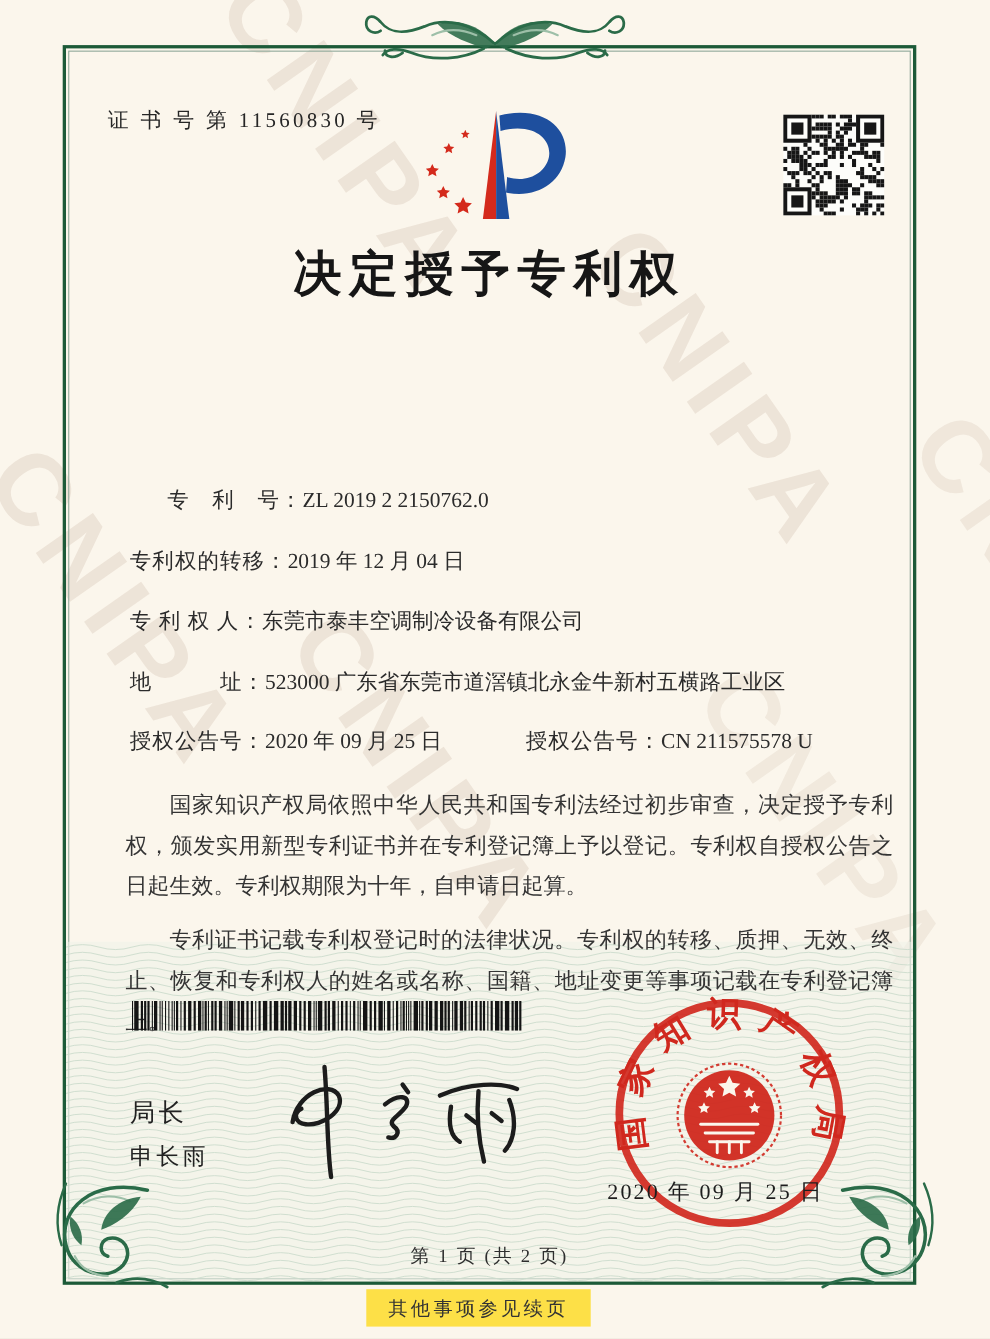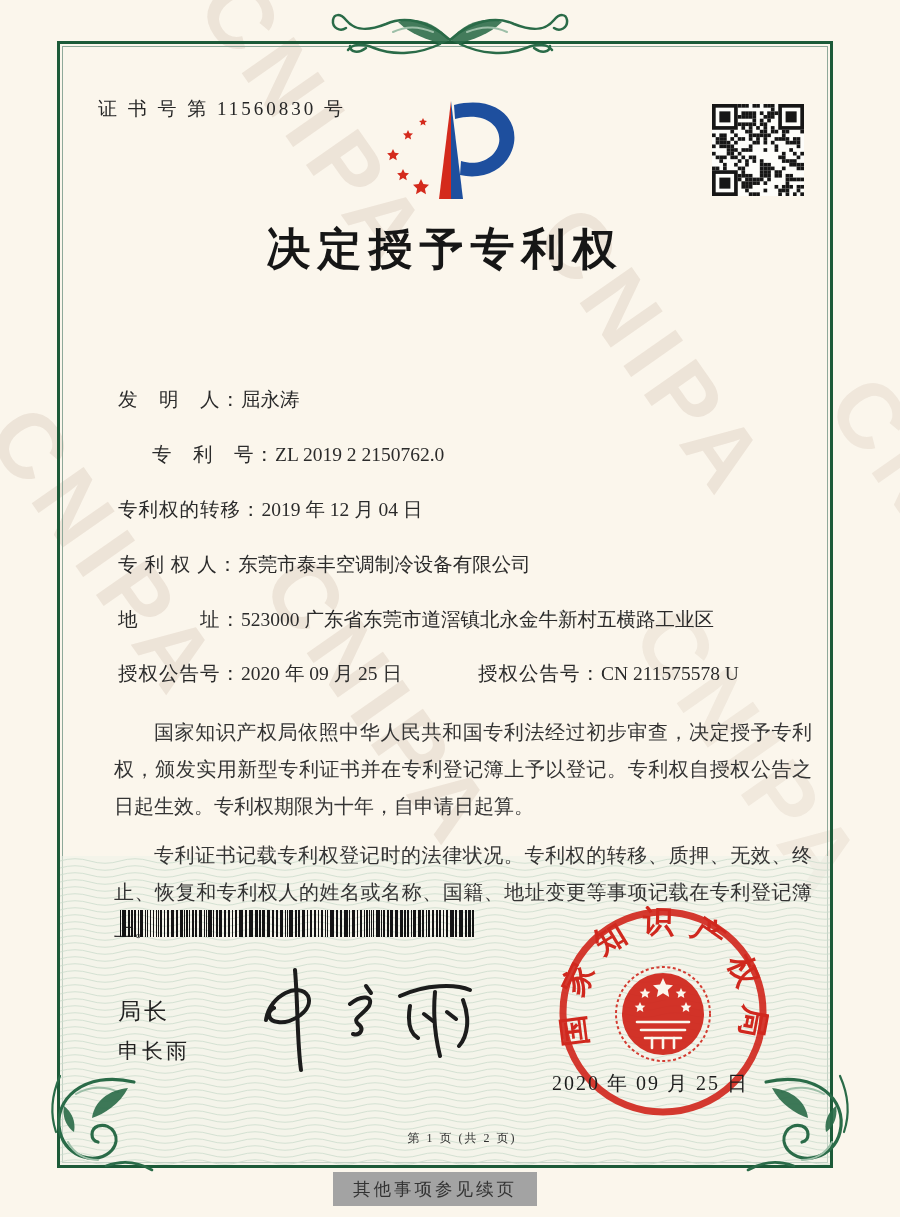--- a/index.html
+++ b/index.html
@@ -42,24 +42,24 @@
   .paras p{margin:12px;text-indent:2em;}
   
   .barcode{position:absolute;left:58px;top:866px;width:360px;height:27px;}
   .dir-title{position:absolute;left:58px;top:952px;font-size:23px;letter-spacing:3px;color:#222;}
   .dir-name{position:absolute;left:58px;top:993px;font-size:21px;letter-spacing:3px;color:#222;text-align:right;}
   .signature{position:absolute;left:178px;top:918px;width:250px;height:115px;}
   .seal{position:absolute;left:497px;top:862px;width:212px;height:212px;}
   .seal-date{position:absolute;left:492px;top:1026px;width:240px;font-size:20px;
              letter-spacing:2px;color:#1d1d1d;white-space:nowrap;}
   .page-ind{position:absolute;left:0;top:1086px;width:770px;text-align:center;
-            font-size:12px;letter-spacing:2px;color:#2e2e2e;margin-left:17px;}
+            font-size:17px;letter-spacing:2px;color:#2e2e2e;}
   
   .cont-note{position:absolute;left:0;right:30px;top:1172px;text-align:center;}
-  .cont-note span{display:inline-block;background:#a3a3a3;padding:5px 20px;font-size:17.5px;
+  .cont-note span{display:inline-block;background:#fde047;padding:5px 20px;font-size:17.5px;
                   letter-spacing:3px;color:#333;font-family:Liberation Mono, monospace;}
 </style>
 </head>
 <body>
 
 <div class="page">
 
   <span class="wm wm1">CNIPA</span>
   <span class="wm wm2">CNIPA</span>
   <span class="wm wm3">CNIPA</span>
@@ -354,23 +354,20 @@
         <rect x="72" y="0" width="28" height="28" fill="#161616"></rect>
         <rect x="76" y="4" width="20" height="20" fill="#fdfdfa"></rect>
         <rect x="80" y="8" width="12" height="12" fill="#161616"></rect>
         <rect x="0" y="72" width="28" height="28" fill="#161616"></rect>
         <rect x="4" y="76" width="20" height="20" fill="#fdfdfa"></rect>
         <rect x="8" y="80" width="12" height="12" fill="#161616"></rect>
       </svg>
 
     <div class="title">决定授予专利权</div>
 
-    <div class="frow f1">
-      <span class="lab">发　明　人：</span><span>屈永涛</span>
-    </div>
     <div class="frow f2">
       <span class="lab">专　利　号：</span><span>ZL 2019 2 2150762.0</span>
     </div>
     <div class="frow f3">
       <span class="lab">专利权的转移：</span><span>2019 年 12 月 04 日</span>
     </div>
     <div class="frow f4">
       <span class="lab">专 利 权 人：</span><span>东莞市泰丰空调制冷设备有限公司</span>
     </div>
     <div class="frow f5">

